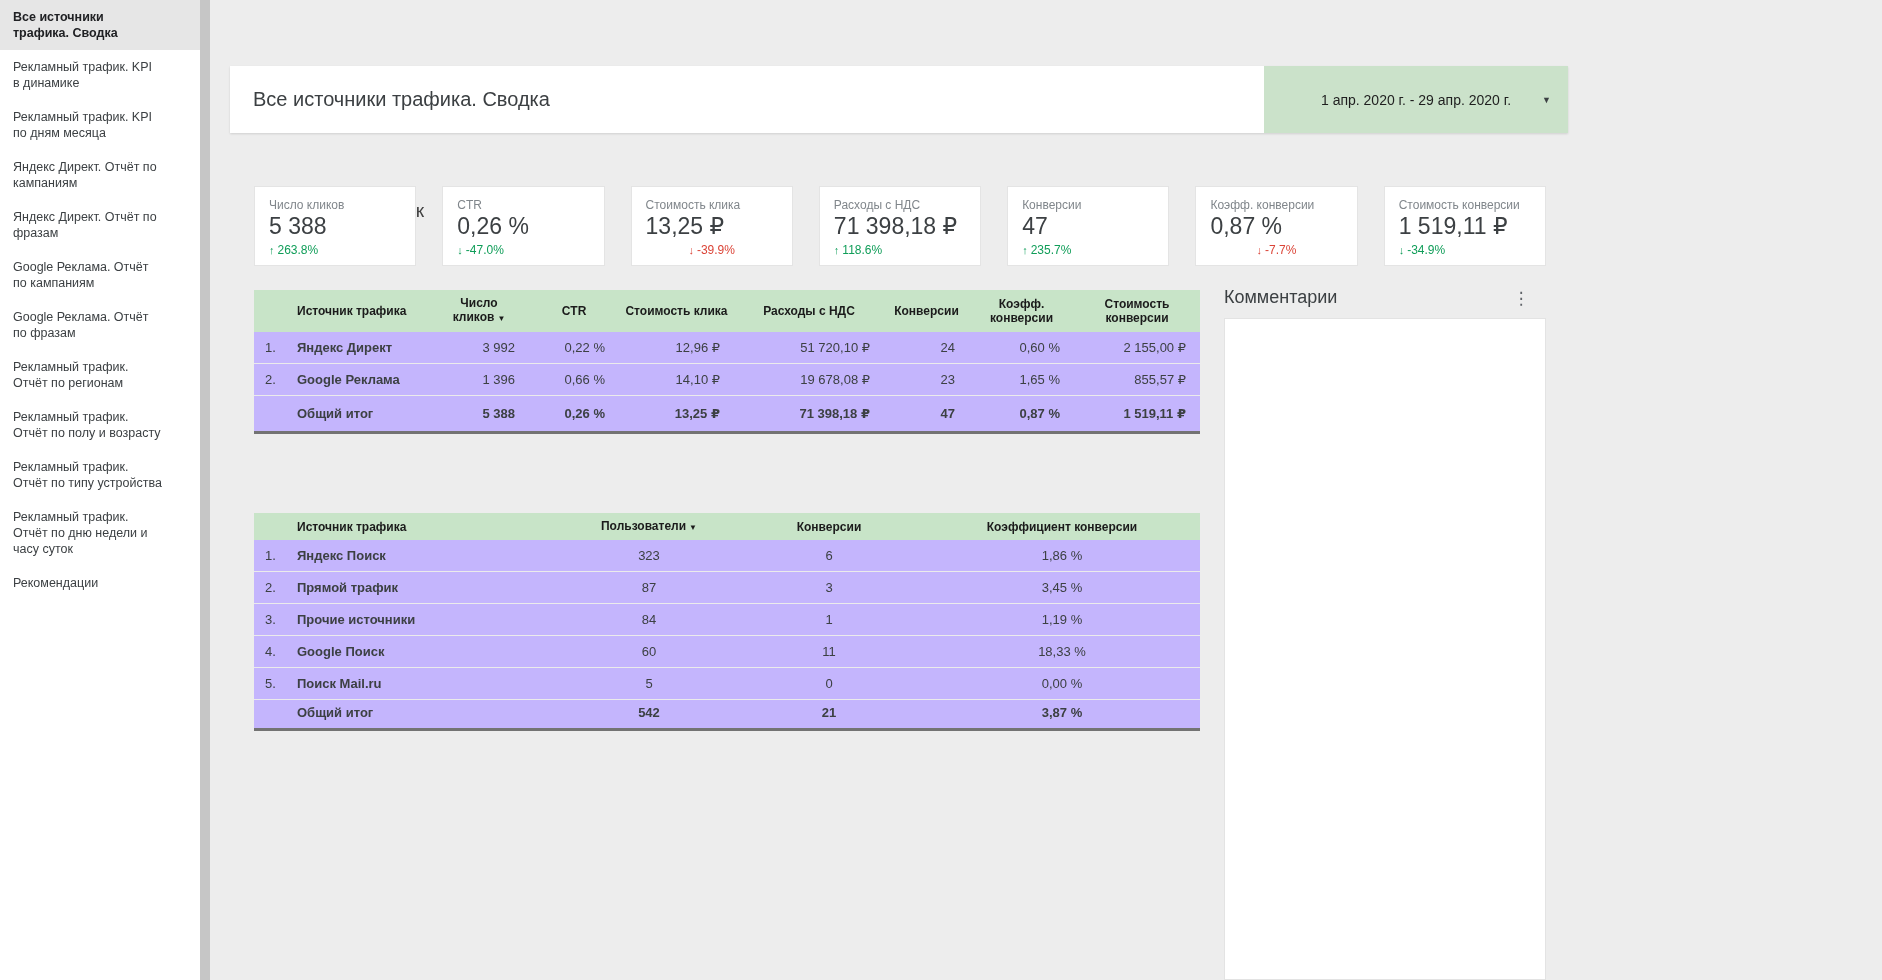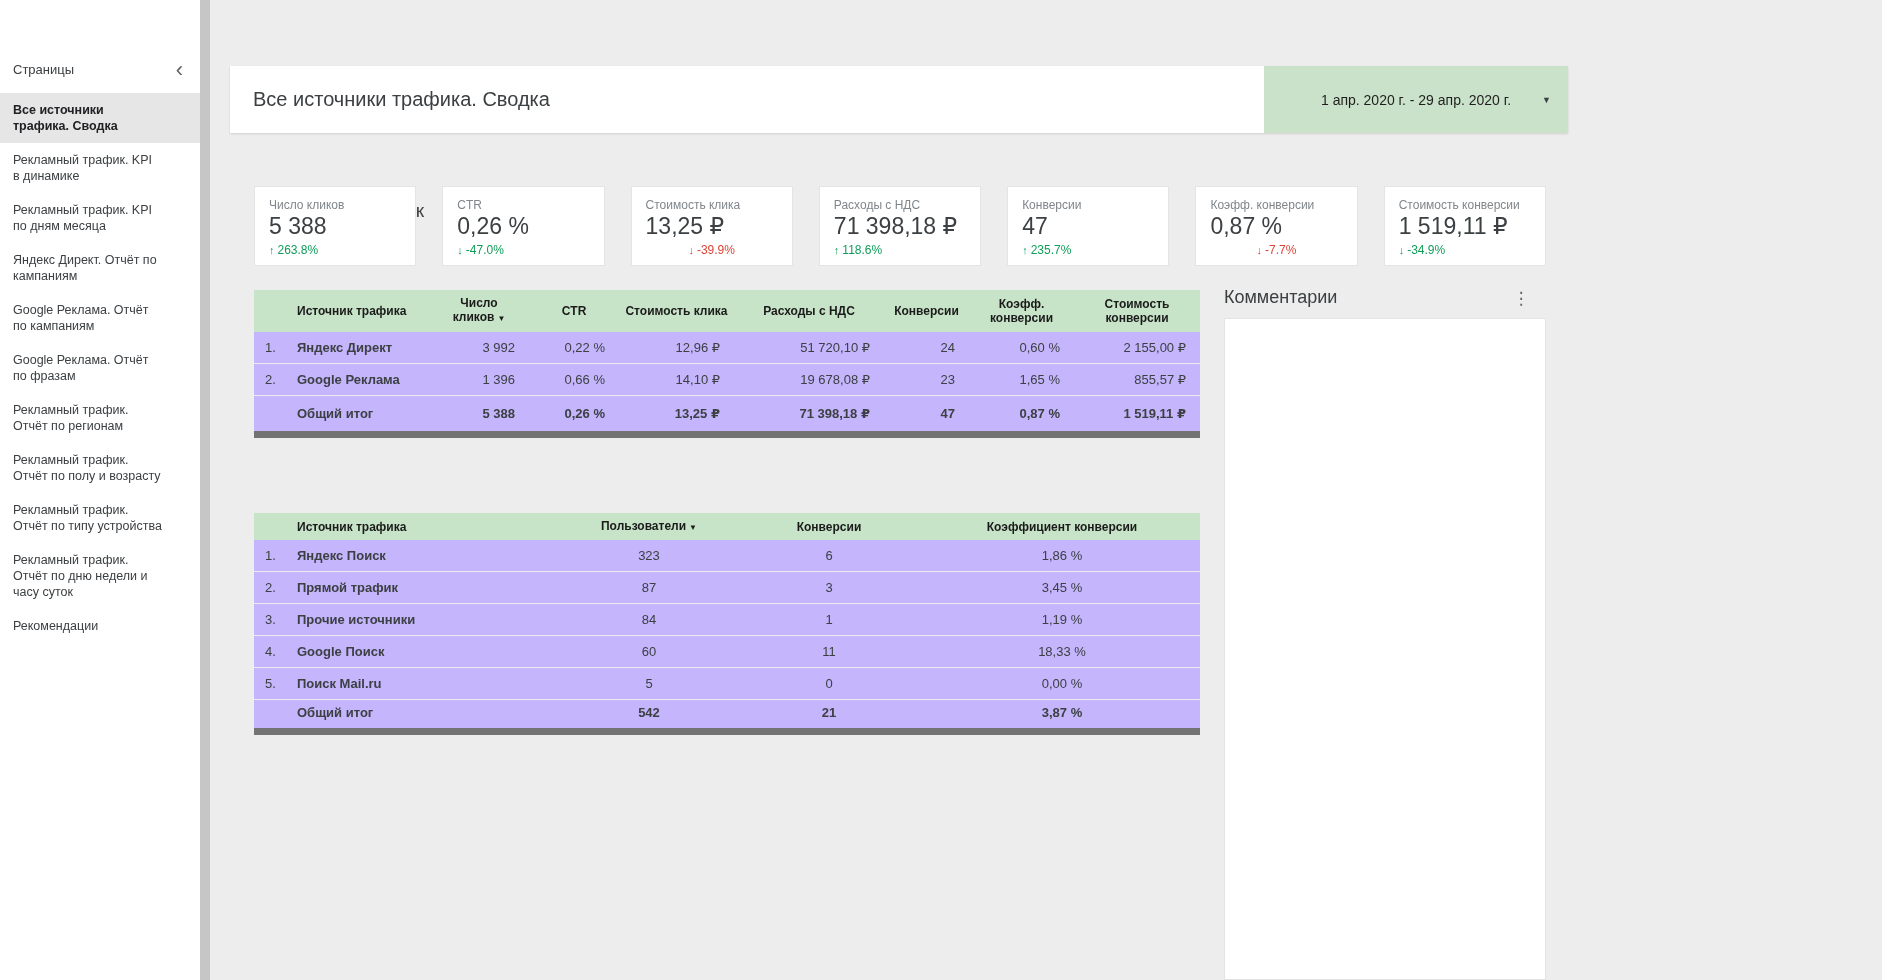--- a/index.html
+++ b/index.html
@@ -58,47 +58,44 @@
   #other-table{left:44px;top:513px;width:946px;}
   .dtable th{background:var(--table-green);font-size:12px;font-weight:bold;color:#1b1b1b;
     text-align:center;vertical-align:middle;padding:5px 6px;line-height:14px;}
   #ad-table th{height:42px;}
   #other-table th{height:27px;}
   .dtable th.src{text-align:left;padding-left:3px;}
   .dtable td{font-size:13px;color:#3c4043;padding:8px 14px 8px 6px;line-height:15px;}
   .dtable td.idx{padding-left:11px;}
   .dtable td.src{padding-left:3px;font-weight:bold;}
   .dtable tbody tr{border-bottom:1px solid #ebebeb;}
-  .dtable tr.total-row{border-top:1px solid #b0b0b0;border-bottom:7px solid #737373;}
+  .dtable tr.total-row{border-top:1px solid #b0b0b0;border-bottom:3px solid #737373;}
   .dtable tr.total-row td{font-weight:bold;padding-top:10px;padding-bottom:10px;}
   #other-table tr.total-row td{padding-top:5px;padding-bottom:8px;}
   #ad-table td.num{text-align:right;}
   #other-table td.num{text-align:center;padding-right:6px;}
   .sort-icon{font-size:8px;color:#1b1b1b;margin-left:3px;}
 
   
   .comments-title{position:absolute;left:1014px;top:287px;font-size:18px;color:#3c4043;}
   .more-vert{position:absolute;left:1300px;top:289px;font-size:17px;color:#5f6368;cursor:pointer;
     width:22px;text-align:center;line-height:20px;}
   .comments-panel{position:absolute;left:1014px;top:318px;width:322px;bottom:0;background:#fff;
     border:1px solid #e3e3e3;}
 </style>
 </head>
 <body>
 
 <div class="sidebar">
-  <div class="sidebar-header">
-    <span class="sidebar-title">Страницы</span>
-    <span class="collapse-btn">‹</span>
-  </div>
   <div id="sidebar-list">
       <div class="side-item selected">Все источники трафика. Сводка</div>
       <div class="side-item">Рекламный трафик. KPI в динамике</div>
       <div class="side-item">Рекламный трафик. KPI по дням месяца</div>
       <div class="side-item">Яндекс Директ. Отчёт по кампаниям</div>
+      <div class="side-item">Яндекс Директ. Отчёт по фразам</div>
       <div class="side-item">Google Реклама. Отчёт по кампаниям</div>
       <div class="side-item">Google Реклама. Отчёт по фразам</div>
       <div class="side-item">Рекламный трафик. Отчёт по регионам</div>
       <div class="side-item">Рекламный трафик. Отчёт по полу и возрасту</div>
       <div class="side-item">Рекламный трафик. Отчёт по типу устройства</div>
       <div class="side-item">Рекламный трафик. Отчёт по дню недели и часу суток</div>
       <div class="side-item">Рекомендации</div>
     </div>
 </div>
 <div class="scroll-strip"></div>

